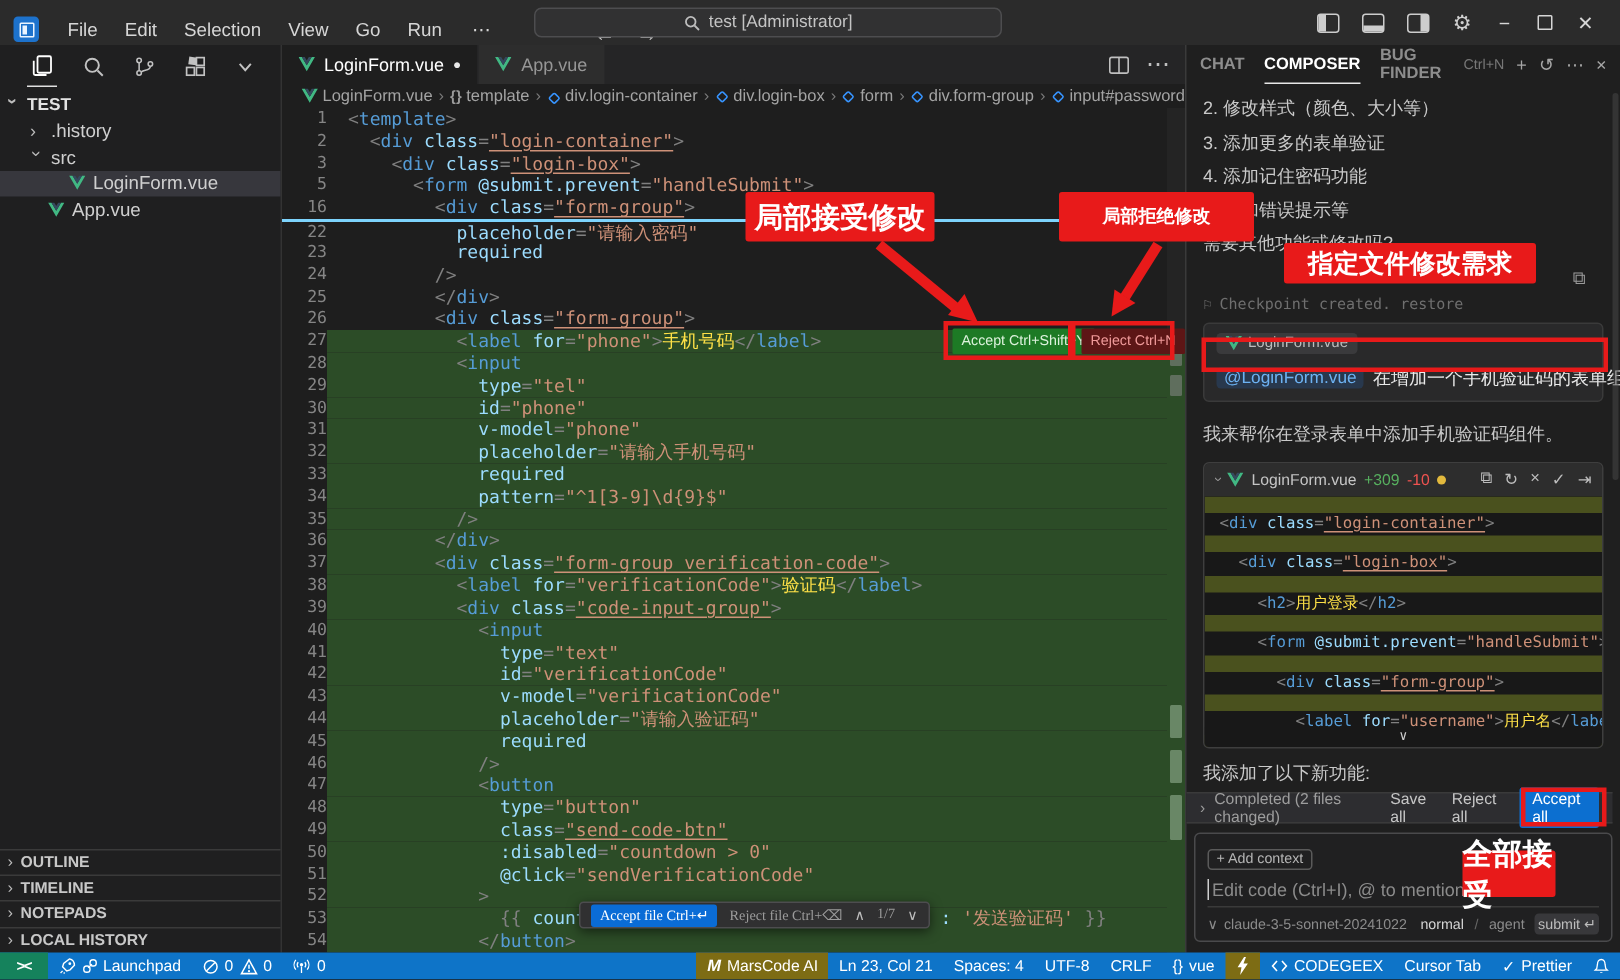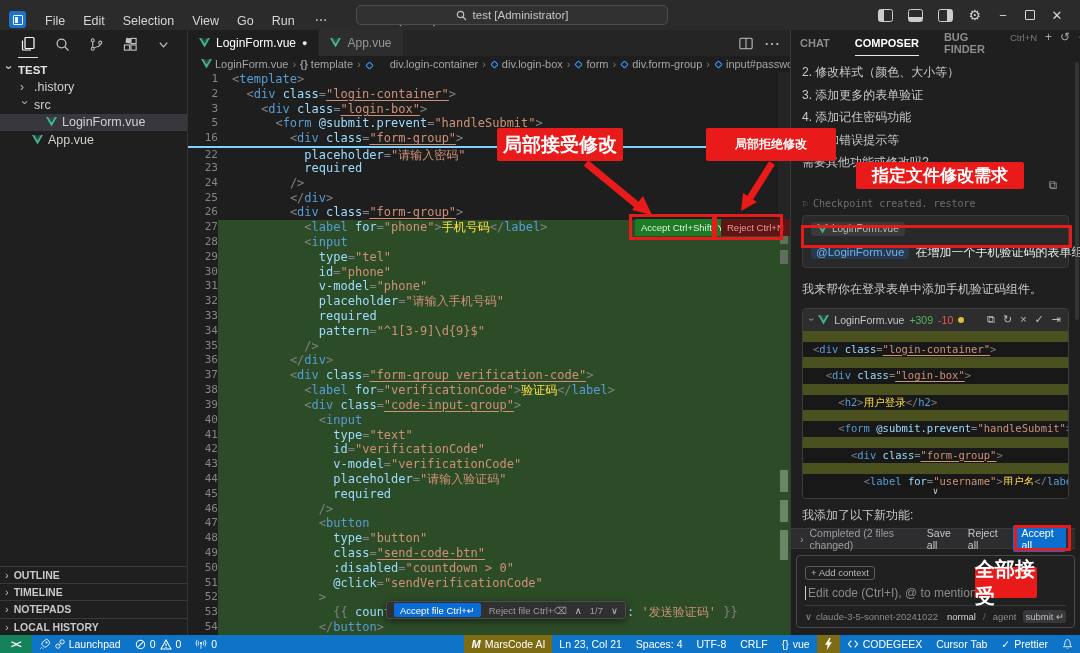--- a/index.html
+++ b/index.html
@@ -58,27 +58,27 @@
   .codetext{flex:1;padding-left:14px}
   .code-row.diff .codetext{background:#2c4c27}
   .tk-tag{color:#569cd6}.tk-attr{color:#9cdcfe}.tk-str{color:#ce9178}.tk-pun{color:#808080}.tk-txt{color:#fde047}.tk-num{color:#b5cea8}
   .tk-cls{text-decoration:underline;text-underline-offset:2px}
   #minimap{position:absolute;right:0;top:0;width:12px;bottom:0;background:#242424}
   #minimap .mgreen{position:absolute;left:0;right:0;top:149px;bottom:0;background:#2c4c27}
   #minimap .mark{position:absolute;left:2px;right:2px;height:22px;background:#9db89a;opacity:.55;border-radius:1px}
   .editor-btn{position:absolute;height:17px;font-size:9.5px;font-family:"Liberation Sans",sans-serif;display:flex;align-items:center;padding:0 6px;border-radius:1px;z-index:8}
   #btn-accept{left:447px;top:147px;background:#1d7a25;color:#dcf2dc}
   #btn-reject{left:533px;top:147px;background:#5d1616;color:#f09a9a}
-  #accept-widget{position:absolute;left:198px;top:529px;height:18px;background:#303031;border:1px solid #4d4d4f;border-radius:3px;display:flex;align-items:center;gap:8px;padding:0 7px;font-size:9.5px;color:#bdbdbd;font-family:Liberation Sans, sans-serif;box-shadow:0 2px 8px rgba(0,0,0,.55);z-index:8}
+  #accept-widget{position:absolute;left:198px;top:529px;height:18px;background:#303031;border:1px solid #4d4d4f;border-radius:3px;display:flex;align-items:center;gap:8px;padding:0 7px;font-size:9.5px;color:#bdbdbd;font-family:Liberation Serif, serif;box-shadow:0 2px 8px rgba(0,0,0,.55);z-index:8}
   .aw-accept{background:#0a6cd6;color:#fff;border-radius:2px;padding:1.5px 6px}
   .aw-dim{color:#9c9c9c}
 
   
   #rightpanel{position:absolute;left:790px;right:0;top:30px;bottom:18px;background:#1f1f1f;border-left:1px solid #3a3a3a}
-  #paneltabs{height:26px;display:flex;align-items:flex-start;gap:25px;padding:0 9px;font-size:11px;font-weight:bold;color:#8d8d8d}
+  #paneltabs{height:26px;display:flex;align-items:center;gap:13px;padding:0 9px;font-size:11px;font-weight:bold;color:#8d8d8d}
   .ptab{height:26px;display:flex;align-items:center}
   .ptab.active{color:#fff;border-bottom:1.5px solid #e7e7e7}
   .pt-icons{margin-left:auto;display:flex;align-items:center;gap:8px;color:#a6a6a6;font-weight:normal;font-size:12px}
   .pt-short{font-size:9.5px;color:#777}
   #panelbody{position:absolute;top:26px;left:0;right:0;bottom:0;padding:9px 11px;font-size:12px;color:#c9c9c9;overflow:hidden}
   .pitem{margin-bottom:7.5px;line-height:15px}
   .copyrow{text-align:right;color:#9a9a9a;height:13px;font-size:12px;margin-right:12px}
   .checkpoint{font-family:"DejaVu Sans Mono",monospace;font-size:10px;color:#6f6f6f;margin:7px 0 6px 0;display:flex;align-items:center;gap:5px}
   .msgcard{background:#29292a;border:1px solid #3a3a3a;border-radius:4px;padding:6px 8px}
   .msgchip{display:inline-flex;align-items:center;gap:4px;background:#3a3a3c;border-radius:3px;font-size:10px;color:#bdbdbd;padding:1.5px 6px}
@@ -287,21 +287,21 @@
           <polygon points="2.4,0 4.5,0 6,2.6 7.5,0 9.6,0 6,6" fill="#34495e"></polygon>
         </svg>
         <span>LoginForm.vue</span>
       </span>
       <span class="bc-sep">›</span>
       <span style="display:flex;align-items:center;gap:3px">
         <span class="bc-braces">{}</span>
         <span>template</span>
       </span>
       <span class="bc-sep">›</span>
-      <span style="display:flex;align-items:flex-end;gap:16px">
+      <span style="display:flex;align-items:flex-end;gap:3px">
         <svg width="9" height="9" viewBox="0 0 10 10" style="display:inline-block">
           <rect x="2.2" y="2.2" width="5.6" height="5.6" rx="1" fill="none" stroke="#3794ff" stroke-width="1.2" transform="rotate(45 5 5)"></rect>
         </svg>
         <span>div.login-container</span>
       </span>
       <span class="bc-sep">›</span>
       <span style="display:flex;align-items:center;gap:3px">
         <svg width="9" height="9" viewBox="0 0 10 10" style="display:inline-block">
           <rect x="2.2" y="2.2" width="5.6" height="5.6" rx="1" fill="none" stroke="#3794ff" stroke-width="1.2" transform="rotate(45 5 5)"></rect>
         </svg>

